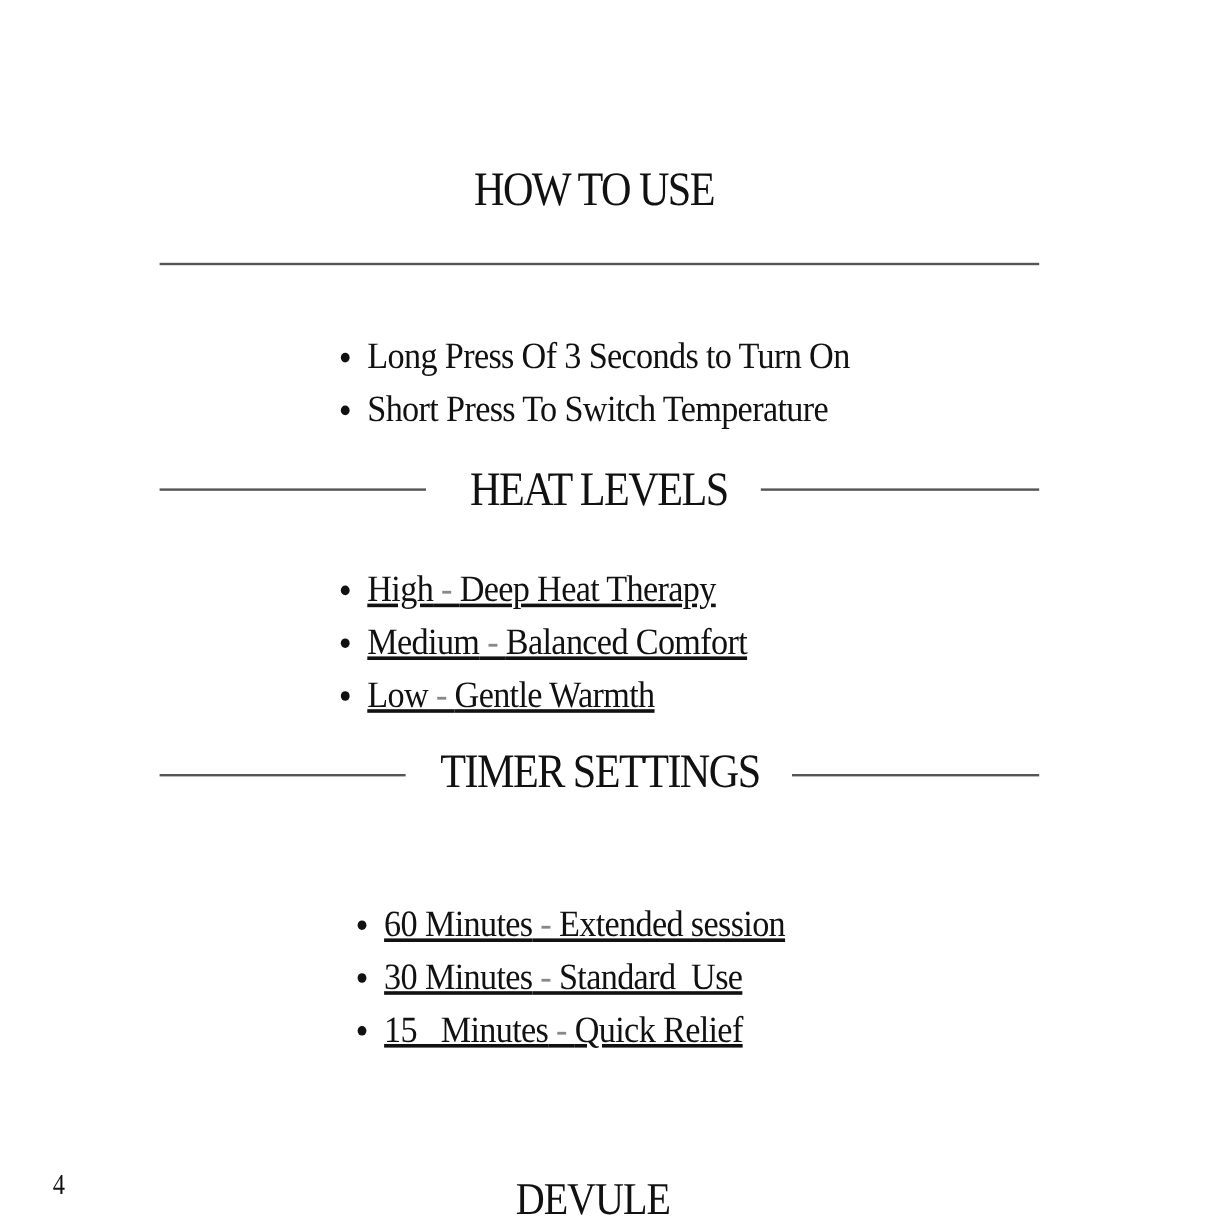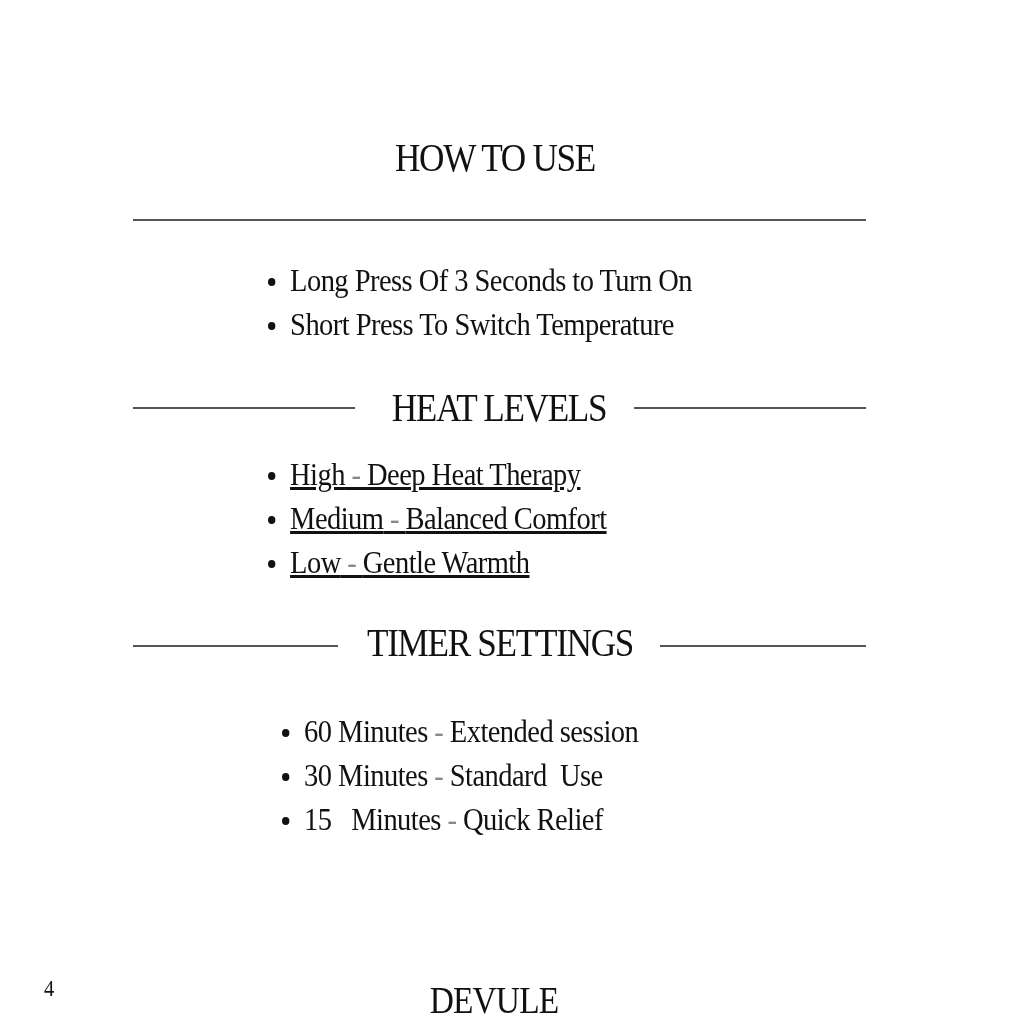--- a/index.html
+++ b/index.html
@@ -7,21 +7,21 @@
     width: 1024px; height: 1024px; background: #ffffff; position: relative;
     overflow: hidden; color: #111111;
     font-family: "Liberation Serif", "DejaVu Serif", serif;
   }
   .abs { position: absolute; }
   .heading {
     font-size: 40px; letter-spacing: -1.5px; transform: scaleX(0.88);
     transform-origin: center; white-space: nowrap; line-height: 1;
   }
   .rule { position: absolute; height: 1.5px; background: #555555; }
-  .list { position: absolute; margin: 0; padding: 0; list-style: none; }
+  .list { position: absolute; margin: 16px; padding: 0; list-style: none; }
   .list li {
     font-size: 31px; line-height: 44px; letter-spacing: -0.6px; white-space: nowrap;
     transform: scaleX(0.92); transform-origin: left center;
   }
   .bullet {
     display: inline-block; width: 8px; height: 8px; border-radius: 50%;
     background: #111; vertical-align: middle; margin-right: 16px; position: relative; top: -2px;
   }
   .sep { color: #888888; }
   .page-num { font-size: 24px; transform: scaleX(0.85); transform-origin: left; }
@@ -45,20 +45,20 @@
 <ul class="list" style="left:268px; top:453px;text-decoration:underline;">
   <li><span class="bullet"></span><span>High</span><span class="sep"> - </span><span>Deep Heat Therapy</span></li>
   <li><span class="bullet"></span><span>Medium</span><span class="sep"> - </span><span>Balanced Comfort</span></li>
   <li><span class="bullet"></span><span>Low</span><span class="sep"> - </span><span>Gentle Warmth</span></li>
 </ul>
 
 <div class="rule" style="left:133px; top:645px; width:205px;"></div>
 <div class="abs heading" style="left:320px; top:623px; width:360px; text-align:center;">TIMER SETTINGS</div>
 <div class="rule" style="left:660px; top:645px; width:206px;"></div>
 
-<ul class="list" style="left:282px; top:710px;">
+<ul class="list" style="left:282px; top:732px;text-decoration:underline;">
   <li><span class="bullet"></span><span>60 Minutes</span><span class="sep"> - </span><span>Extended session</span></li>
   <li><span class="bullet"></span><span>30 Minutes</span><span class="sep"> - </span><span style="white-space:pre;">Standard  Use</span></li>
   <li><span class="bullet"></span><span style="white-space:pre;">15   Minutes</span><span class="sep"> - </span><span>Quick Relief</span></li>
 </ul>
 
 <div class="abs page-num" style="left:44px; top:975px;">4</div>
 <div class="abs brand" style="left:394px; top:978px; width:200px; text-align:center;">DEVULE</div>
 
 </body></html>

